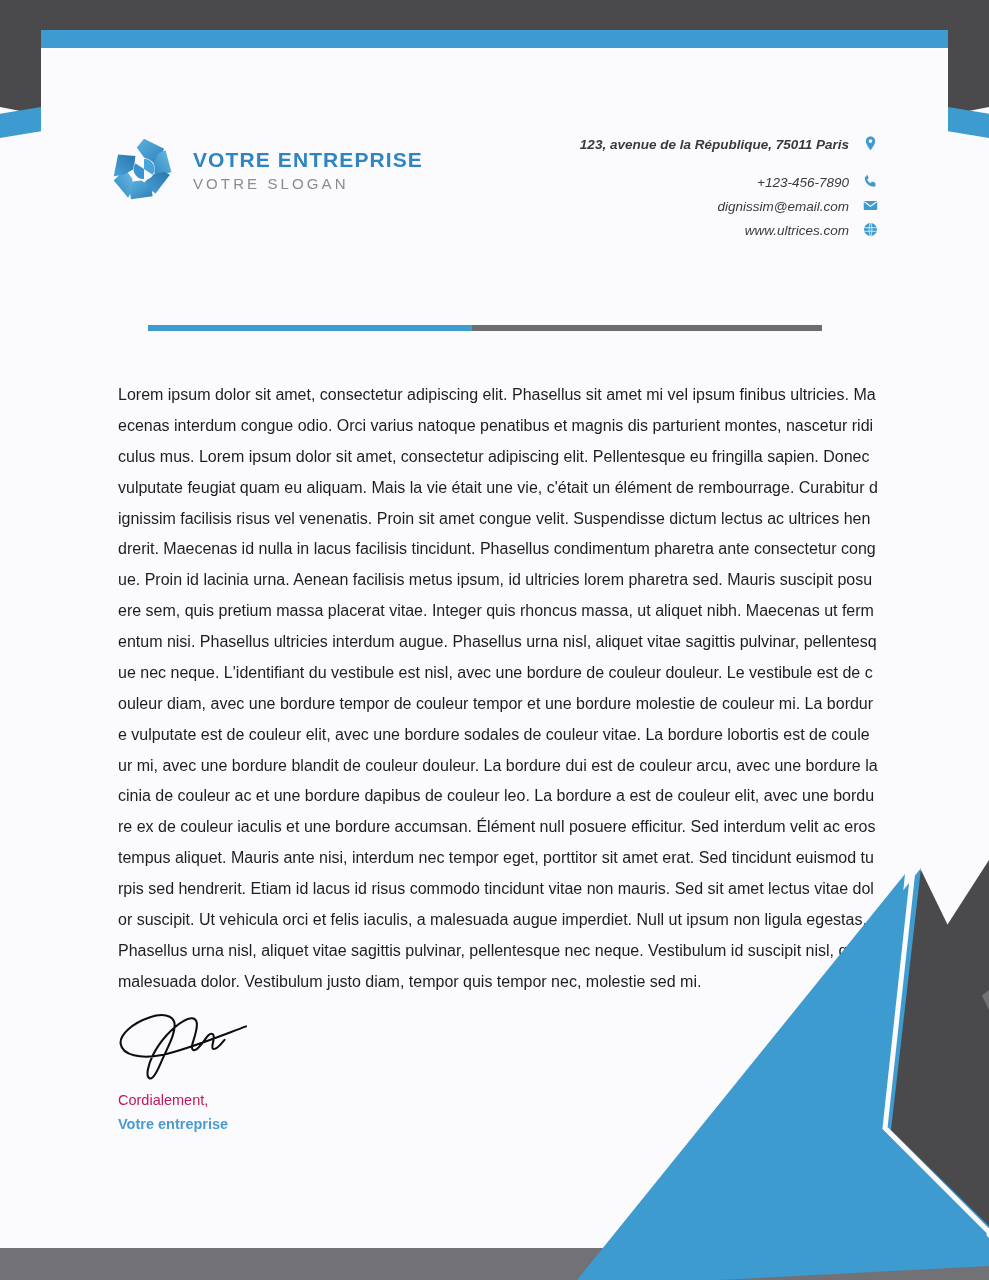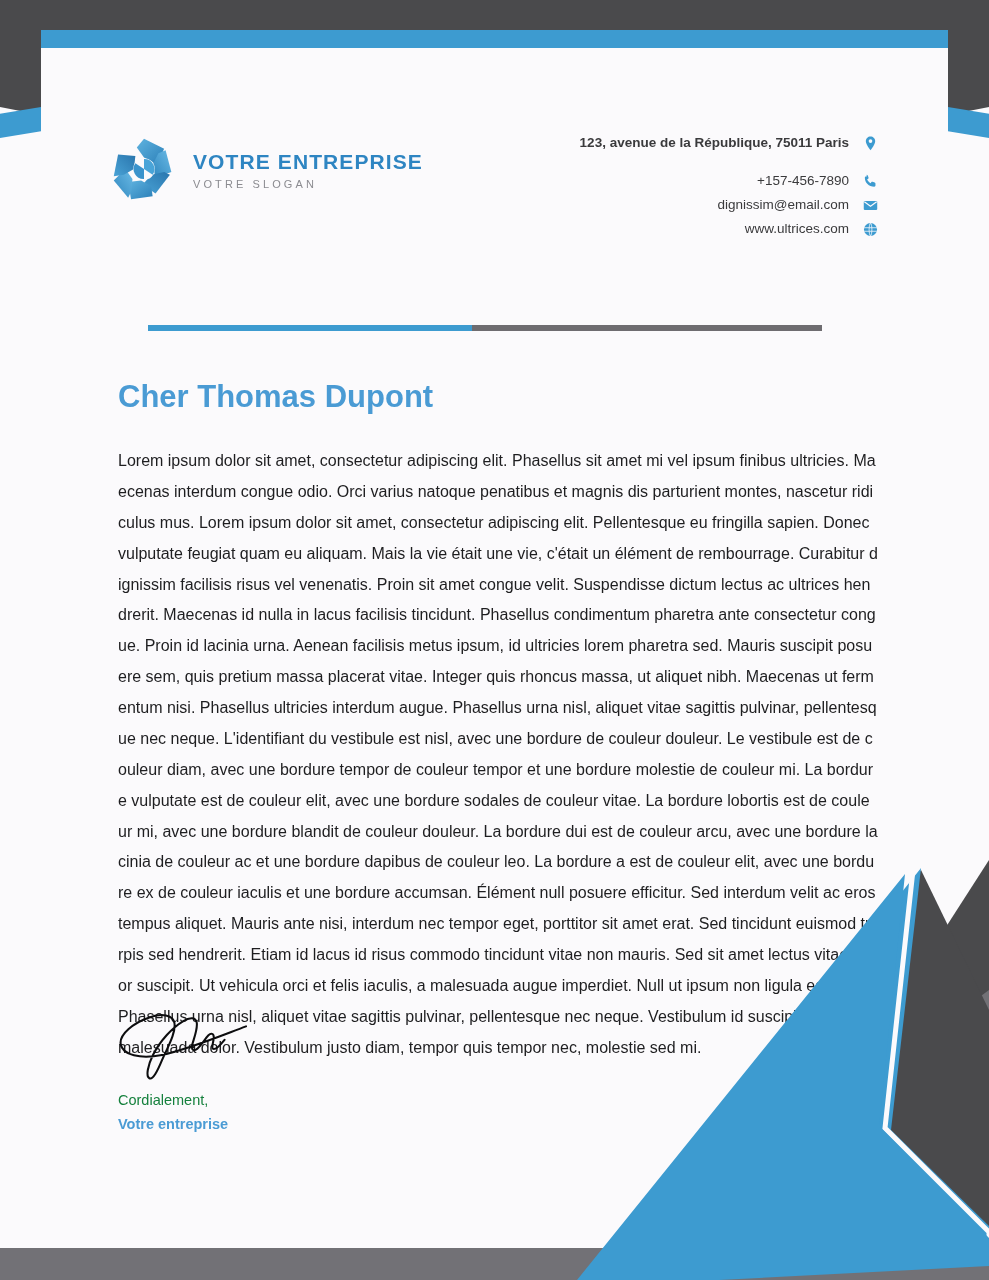--- a/index.html
+++ b/index.html
@@ -106,37 +106,38 @@
     padding-top: 2px;
   }
   .brand-name {
     font-size: 21px;
     font-weight: bold;
     letter-spacing: 1.1px;
     color: #2e85c2;
     line-height: 1.1;
   }
   .brand-slogan {
-    font-size: 11px;
+    font-size: 15px;
     letter-spacing: 3.1px;
     color: #8b8b90;
     margin-top: 4px;
   }
 
   .contact-block {
     position: absolute;
     right: 110px;
     top: 10px;
     text-align: right;
   }
   .contact-row {
     display: flex;
-    align-items: flex-start;
+    align-items: flex-end;
     justify-content: flex-end;
     margin-bottom: 7px;
+    font-style: italic;
   }
   .contact-row.addr {
     margin-bottom: 21px;
   }
   .contact-text {
     font-size: 13.5px;
     color: #3a3a3c;
     white-space: nowrap;
   }
   .contact-text.bold {
@@ -199,21 +200,21 @@
     width: 340px;
   }
   .signature-svg {
     display: block;
     width: 170px;
     height: 95px;
     margin-left: -8px;
   }
   .closing {
     font-size: 14.5px;
-    color: #15803d;
+    color: #be185d;
     margin-top: 2px;
   }
   .sign-name {
     font-size: 14.5px;
     font-weight: bold;
     color: #4a9bd4;
     margin-top: 8px;
   }
 
   
@@ -292,21 +293,21 @@
 
       <div class="contact-row addr">
         <span class="contact-text bold">123, avenue de la République, 75011 Paris</span>
         <svg class="contact-icon" viewBox="0 0 24 24">
           <path d="M12 2C8.3 2 5.4 5 5.4 8.6c0 5 6.6 13 6.6 13s6.6-8 6.6-13C18.6 5 15.7 2 12 2z" fill="#3d9bd0"></path>
           <circle cx="12" cy="8.6" r="2.6" fill="#fbfafc"></circle>
         </svg>
       </div>
 
       <div class="contact-row">
-        <span class="contact-text">+157-456-7890</span>
+        <span class="contact-text">+123-456-7890</span>
         <svg class="contact-icon" viewBox="0 0 24 24">
           <path d="M6.6 2.5c.7 0 1.3.4 1.5 1l1.1 3c.2.6 0 1.3-.5 1.7L7.2 9.3c1 2.2 2.8 4 5 5l1.1-1.5c.4-.5 1.1-.7 1.7-.5l3 1.1c.6.2 1 .8 1 1.5v2.8c0 .9-.7 1.6-1.6 1.6C9.6 19.3 4 13.7 4 6.7c0-.9.7-1.6 1.6-1.6h1z" fill="#3d9bd0"></path>
         </svg>
       </div>
 
       <div class="contact-row">
         <span class="contact-text">dignissim@email.com</span>
         <svg class="contact-icon" viewBox="0 0 24 24">
           <rect x="2.5" y="5.5" width="19" height="13" rx="1.6" fill="#3d9bd0"></rect>
           <path d="M3.3 6.8L12 13.2l8.7-6.4" fill="none" stroke="#fbfafc" stroke-width="1.7"></path>
@@ -323,21 +324,20 @@
 
     </div>
   </div>
 
   <div class="divider">
     <div class="divider-blue"></div>
     <div class="divider-gray"></div>
   </div>
 
   <div class="letter">
-    <h1 class="greeting">Cher Thomas Dupont</h1>
     <p class="body-text">Lorem ipsum dolor sit amet, consectetur adipiscing elit. Phasellus sit amet mi vel ipsum finibus ultricies. Maecenas interdum congue odio. Orci varius natoque penatibus et magnis dis parturient montes, nascetur ridiculus mus. Lorem ipsum dolor sit amet, consectetur adipiscing elit. Pellentesque eu fringilla sapien. Donec vulputate feugiat quam eu aliquam. Mais la vie était une vie, c'était un élément de rembourrage. Curabitur dignissim facilisis risus vel venenatis. Proin sit amet congue velit. Suspendisse dictum lectus ac ultrices hendrerit. Maecenas id nulla in lacus facilisis tincidunt. Phasellus condimentum pharetra ante consectetur congue. Proin id lacinia urna. Aenean facilisis metus ipsum, id ultricies lorem pharetra sed.   Mauris suscipit posuere sem, quis pretium massa placerat vitae. Integer quis rhoncus massa, ut aliquet nibh. Maecenas ut fermentum nisi. Phasellus ultricies interdum augue. Phasellus urna nisl, aliquet vitae sagittis pulvinar, pellentesque nec neque. L'identifiant du vestibule est nisl, avec une bordure de couleur douleur. Le vestibule est de couleur diam, avec une bordure tempor de couleur tempor et une bordure molestie de couleur mi. La bordure vulputate est de couleur elit, avec une bordure sodales de couleur vitae. La bordure lobortis est de couleur mi, avec une bordure blandit de couleur douleur. La bordure dui est de couleur arcu, avec une bordure lacinia de couleur ac et une bordure dapibus de couleur leo. La bordure a est de couleur elit, avec une bordure ex de couleur iaculis et une bordure accumsan.   Élément null posuere efficitur. Sed interdum velit ac eros tempus aliquet. Mauris ante nisi, interdum nec tempor eget, porttitor sit amet erat. Sed tincidunt euismod turpis sed hendrerit. Etiam id lacus id risus commodo tincidunt vitae non mauris. Sed sit amet lectus vitae dolor suscipit. Ut vehicula orci et felis iaculis, a malesuada augue imperdiet. Null ut ipsum non ligula egestas. Phasellus urna nisl, aliquet vitae sagittis pulvinar, pellentesque nec neque. Vestibulum id suscipit nisl, quis malesuada dolor. Vestibulum justo diam, tempor quis tempor nec, molestie sed mi.</p>
   </div>
 
   <div class="sign-block">
     <svg class="signature-svg" viewBox="0 0 190 100">
       <g fill="none" stroke="#0d0d0f" stroke-width="2.3" stroke-linecap="round" stroke-linejoin="round">
         <path d="M152 32 C120 44 86 58 58 64 C34 69 14 64 12 52 C10 41 26 28 44 22 C58 17 70 19 72 28 C74 39 64 56 58 70 C53 82 48 92 44 90 C40 88 42 76 48 64 C56 48 70 33 82 26 C90 21 96 22 97 28 C98 35 94 45 92 52 C91 57 92 60 96 58 C101 55 106 46 110 42 C113 39 116 40 116 44 C116 49 113 55 115 57 C118 59 124 52 128 47"></path>
       </g>
     </svg>
     <div class="closing">Cordialement,</div>

